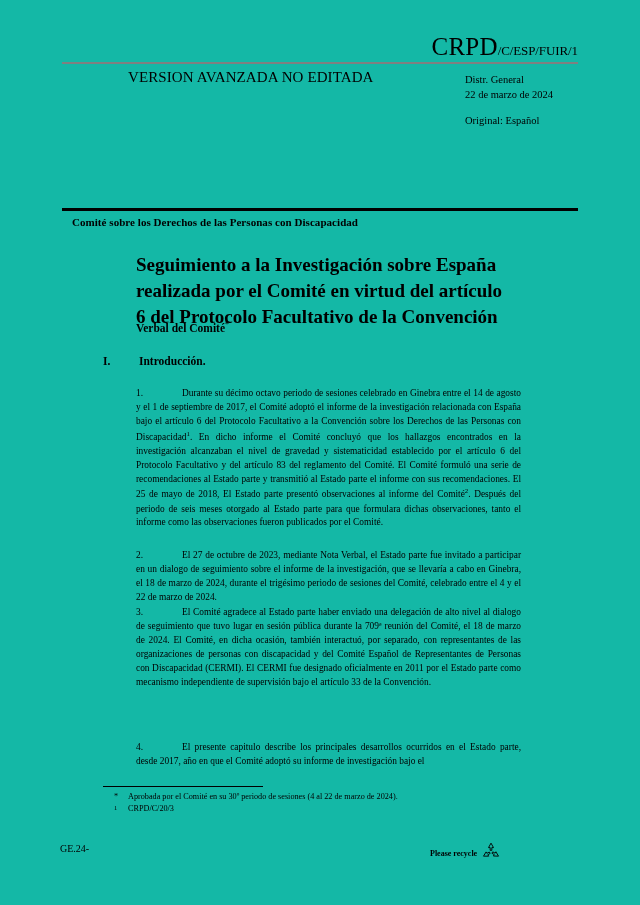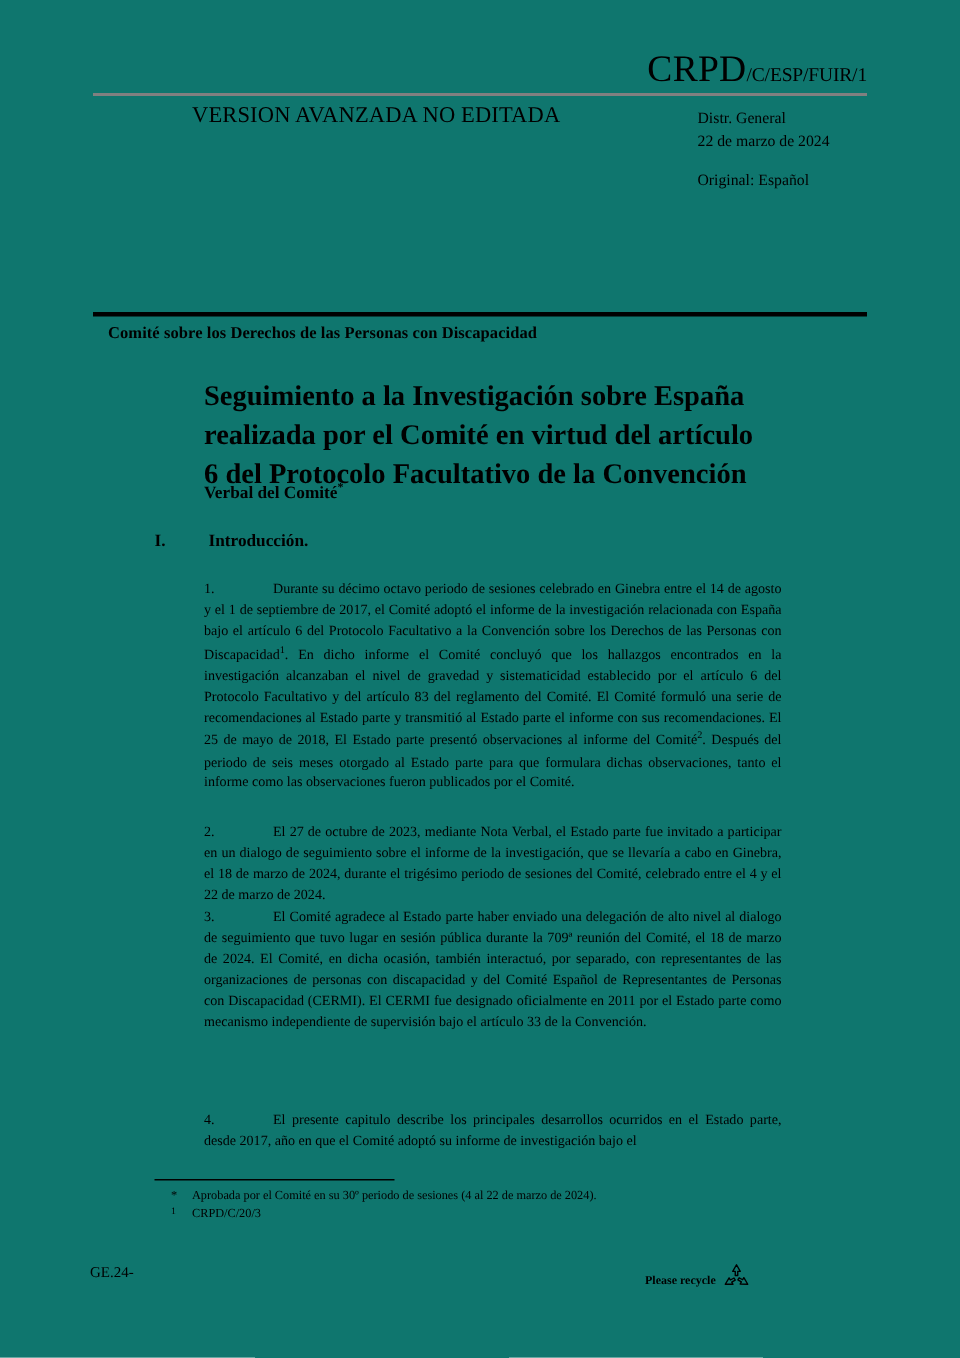--- a/index.html
+++ b/index.html
@@ -14,21 +14,21 @@
     color: #000000;
     position: relative;
     overflow: hidden;
   }
 
   .page {
     position: absolute;
     left: 0; top: 0;
     width: 640px;
     height: 905px;
-    background: #0f766e;
+    background: #14b8a6;
   }
 
   
   .masthead {
     position: absolute;
     left: 62px;
     top: 34px;
     width: 516px;
   }
   .symbol-row {

